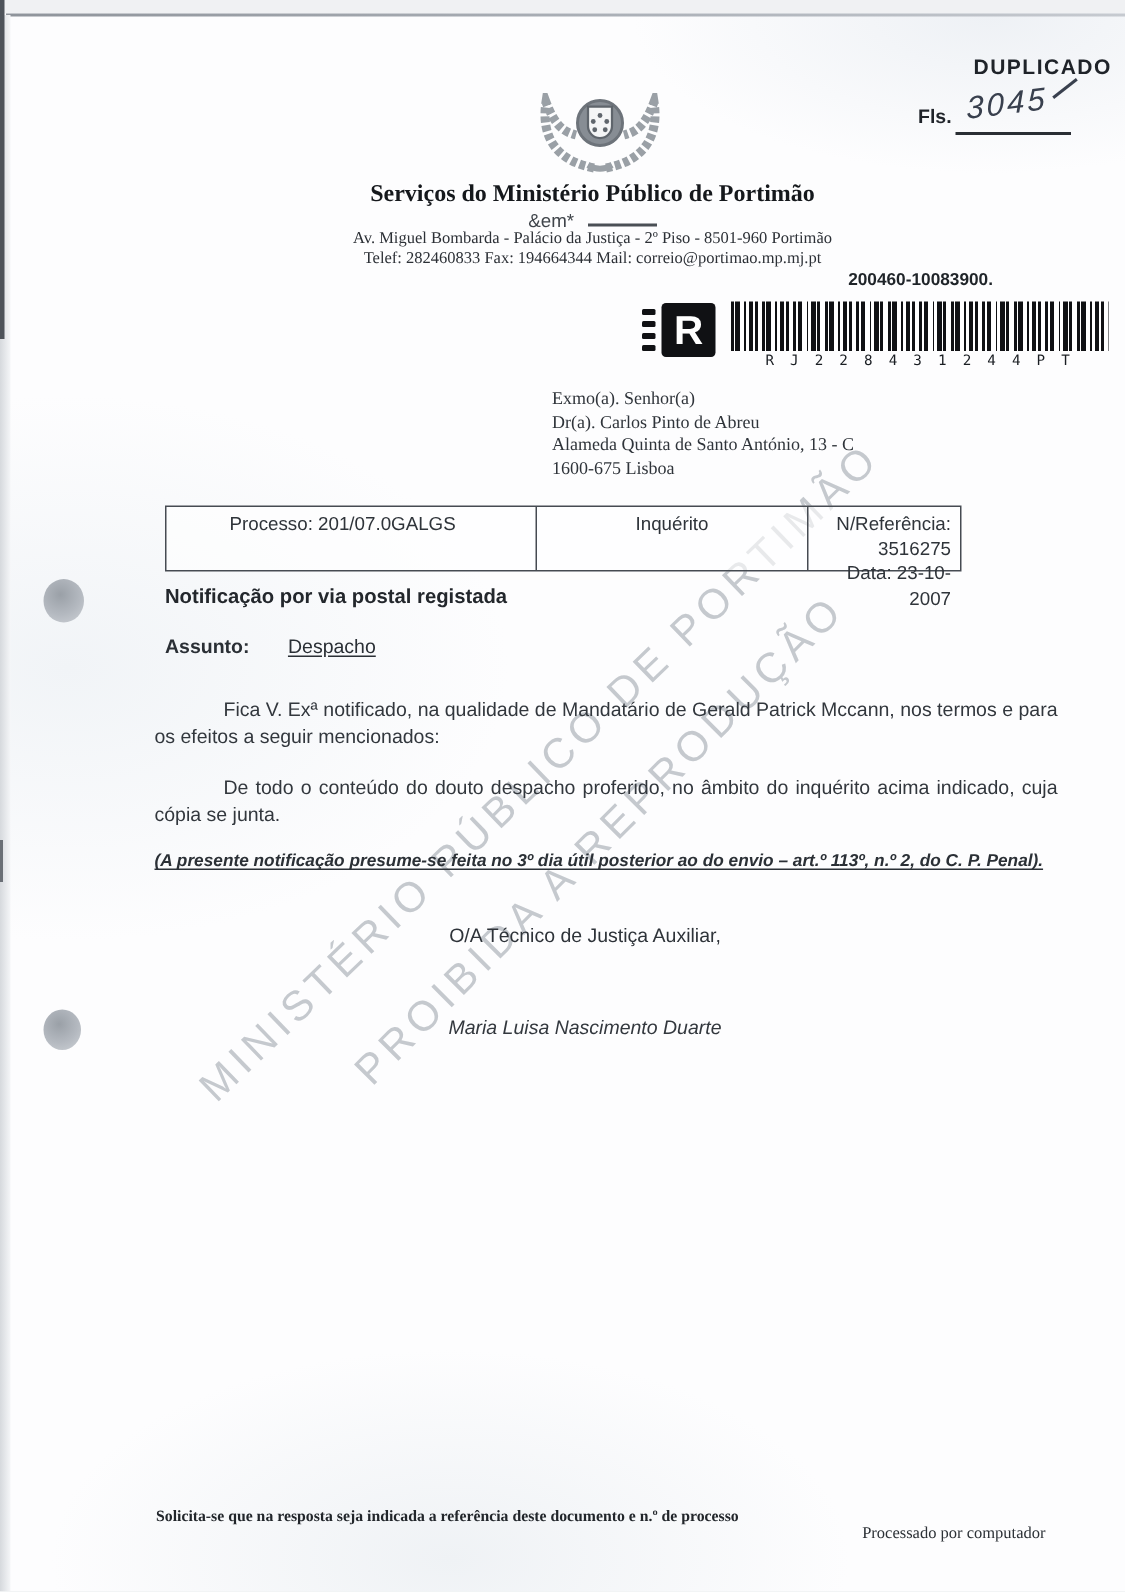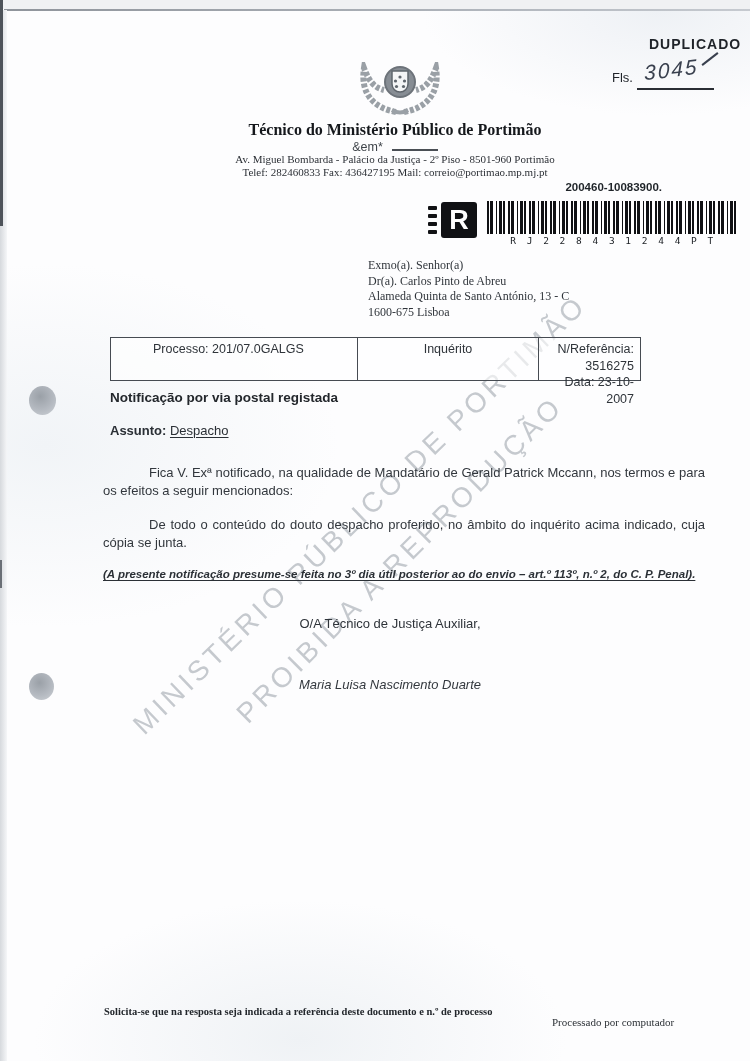--- a/index.html
+++ b/index.html
@@ -21,21 +21,21 @@
   .edge-dark-b{left:0;top:560px;width:2px;height:28px;background:#6a6f76;}
   .hole{border-radius:50%;background:radial-gradient(circle at 42% 36%, #9aa0a7 0%, #b4b9c0 55%, #cdd1d6 100%);}
   .hole1{left:29px;top:386px;width:27px;height:29px;}
   .hole2{left:29px;top:673px;width:25px;height:27px;}
   
   .wm{white-space:nowrap;font-size:28px;letter-spacing:4px;color:#b8bdc3;opacity:.8;font-weight:400;}
   .wm1{left:360px;top:515px;transform:translate(-50%,-50%) rotate(-44deg);}
   .wm2{left:400px;top:560px;transform:translate(-50%,-50%) rotate(-45deg);}
   
   .duplicado{left:610px;top:36px;font-size:14px;font-weight:bold;letter-spacing:1px;color:#1f2329;padding-left:39px;}
-  .fls-label{left:612px;top:70px;font-size:13px;font-weight:normal;color:#1f2329;}
+  .fls-label{left:612px;top:70px;font-size:13px;font-weight:bold;color:#1f2329;}
   .fls-value{left:644px;top:58px;font-size:21px;font-style:italic;letter-spacing:2px;color:#39404e;transform:rotate(-7deg) skewX(-6deg);}
   .fls-tick{left:700px;top:58px;width:20px;height:2px;background:#39404e;transform:rotate(-38deg);}
   .fls-line{left:637px;top:88px;width:77px;height:2px;background:#2a2e34;}
   
   .emblem{left:350px;top:58px;width:100px;height:58px;}
   .org-title{left:140px;top:121px;width:510px;text-align:center;font-family:"Liberation Serif",serif;font-weight:bold;font-size:16px;color:#15181c;}
   .org-sub{left:140px;top:140px;width:510px;display:flex;justify-content:center;align-items:center;height:14px;}
   .org-sub .txt{font-size:12.5px;color:#3f444a;}
   .org-sub .dash{width:46px;height:0;border-top:2px solid #4a4f55;margin-left:9px;margin-top:6px;}
   .org-addr{left:110px;top:153px;width:570px;text-align:center;font-family:"Liberation Serif",serif;font-size:11px;color:#2c3036;}
@@ -56,30 +56,30 @@
   .recipient{left:368px;top:258px;font-size:12px;line-height:15.5px;color:#2f343a;font-family:Liberation Serif, serif;}
   
   .case-table{left:110px;top:337px;width:529px;height:42px;display:flex;border:1.5px solid #464b52;background:rgba(255,255,255,.6);}
   .case-table .c1{flex:0 0 198px;border-right:1.5px solid #464b52;padding:4px 6px;font-size:12.5px;margin-left:36px;}
   .case-table .c2{flex:0 0 168px;border-right:1.5px solid #464b52;padding:4px 6px;font-size:12.5px;text-align:center;}
   .case-table .c3{flex:1;padding:3px 6px;font-size:12.5px;text-align:right;line-height:16.5px;}
   
   .doc-title{left:110px;top:390px;width:560px;text-align:left;font-weight:bold;font-size:13.5px;color:#23272c;}
   .assunto{left:110px;top:423px;font-size:13px;color:#2a2f35;}
   .assunto .lbl{font-weight:bold;}
-  .assunto .val{text-decoration:underline;text-underline-offset:2px;margin-left:0;}
+  .assunto .val{text-decoration:underline;text-underline-offset:2px;margin-left:22px;}
   .para{left:103px;width:602px;font-size:13px;line-height:17.5px;text-align:justify;text-indent:46px;color:#32373d;}
   .p1{top:451px;}
   .p2{top:503px;}
   .note{left:103px;top:566px;width:602px;font-size:11.5px;line-height:16px;font-weight:bold;font-style:italic;text-decoration:underline;text-underline-offset:2px;color:#2b3036;}
   .sig-role{left:110px;top:616px;width:560px;text-align:center;font-size:13px;color:#2e3339;}
   .sig-name{left:110px;top:677px;width:560px;text-align:center;font-size:13px;font-style:italic;color:#33383e;}
   
   .footer-left{left:104px;top:1006px;font-family:"Liberation Serif",serif;font-weight:bold;font-size:10.5px;color:#22262b;}
-  .footer-right{left:552px;top:1016px;width:145px;text-align:left;font-family:"Liberation Serif",serif;font-size:11px;color:#2c3136;}
+  .footer-right{left:552px;top:1016px;width:145px;text-align:right;font-family:"Liberation Serif",serif;font-size:11px;color:#2c3136;}
 </style>
 </head>
 <body>
 
 <div class="scan">
 
   <div class="abs top-strip"></div>
   <div class="abs top-line"></div>
   <div class="abs left-strip"></div>
   <div class="abs edge-dark-a"></div>
@@ -115,27 +115,27 @@
           <circle cx="50" cy="19" r="1.6"></circle>
             <circle cx="45.5" cy="23" r="1.6"></circle>
           <circle cx="54.5" cy="23" r="1.6"></circle>
             <circle cx="46.5" cy="28.5" r="1.6"></circle>
           <circle cx="53.5" cy="28.5" r="1.6"></circle>
         </g>
       </g>
     </svg>
   </div>
 
-  <div class="abs org-title">Técnico do Ministério Público de Portimão</div>
+  <div class="abs org-title">Serviços do Ministério Público de Portimão</div>
   <div class="abs org-sub">
     <span class="txt">&amp;em*</span>
     <span class="dash"></span>
   </div>
   <div class="abs org-addr">Av. Miguel Bombarda - Palácio da Justiça - 2º Piso - 8501-960 Portimão</div>
-  <div class="abs org-tel">Telef: 282460833   Fax: 436427195 Mail: correio@portimao.mp.mj.pt</div>
+  <div class="abs org-tel">Telef: 282460833   Fax: 194664344 Mail: correio@portimao.mp.mj.pt</div>
 
   <div class="abs docnum">200460-10083900.</div>
   <div class="abs rlogo">
     <div class="dashes">
       <span></span>
         <span></span>
         <span></span>
         <span></span>
     </div>
     <div class="rbox">R</div>

